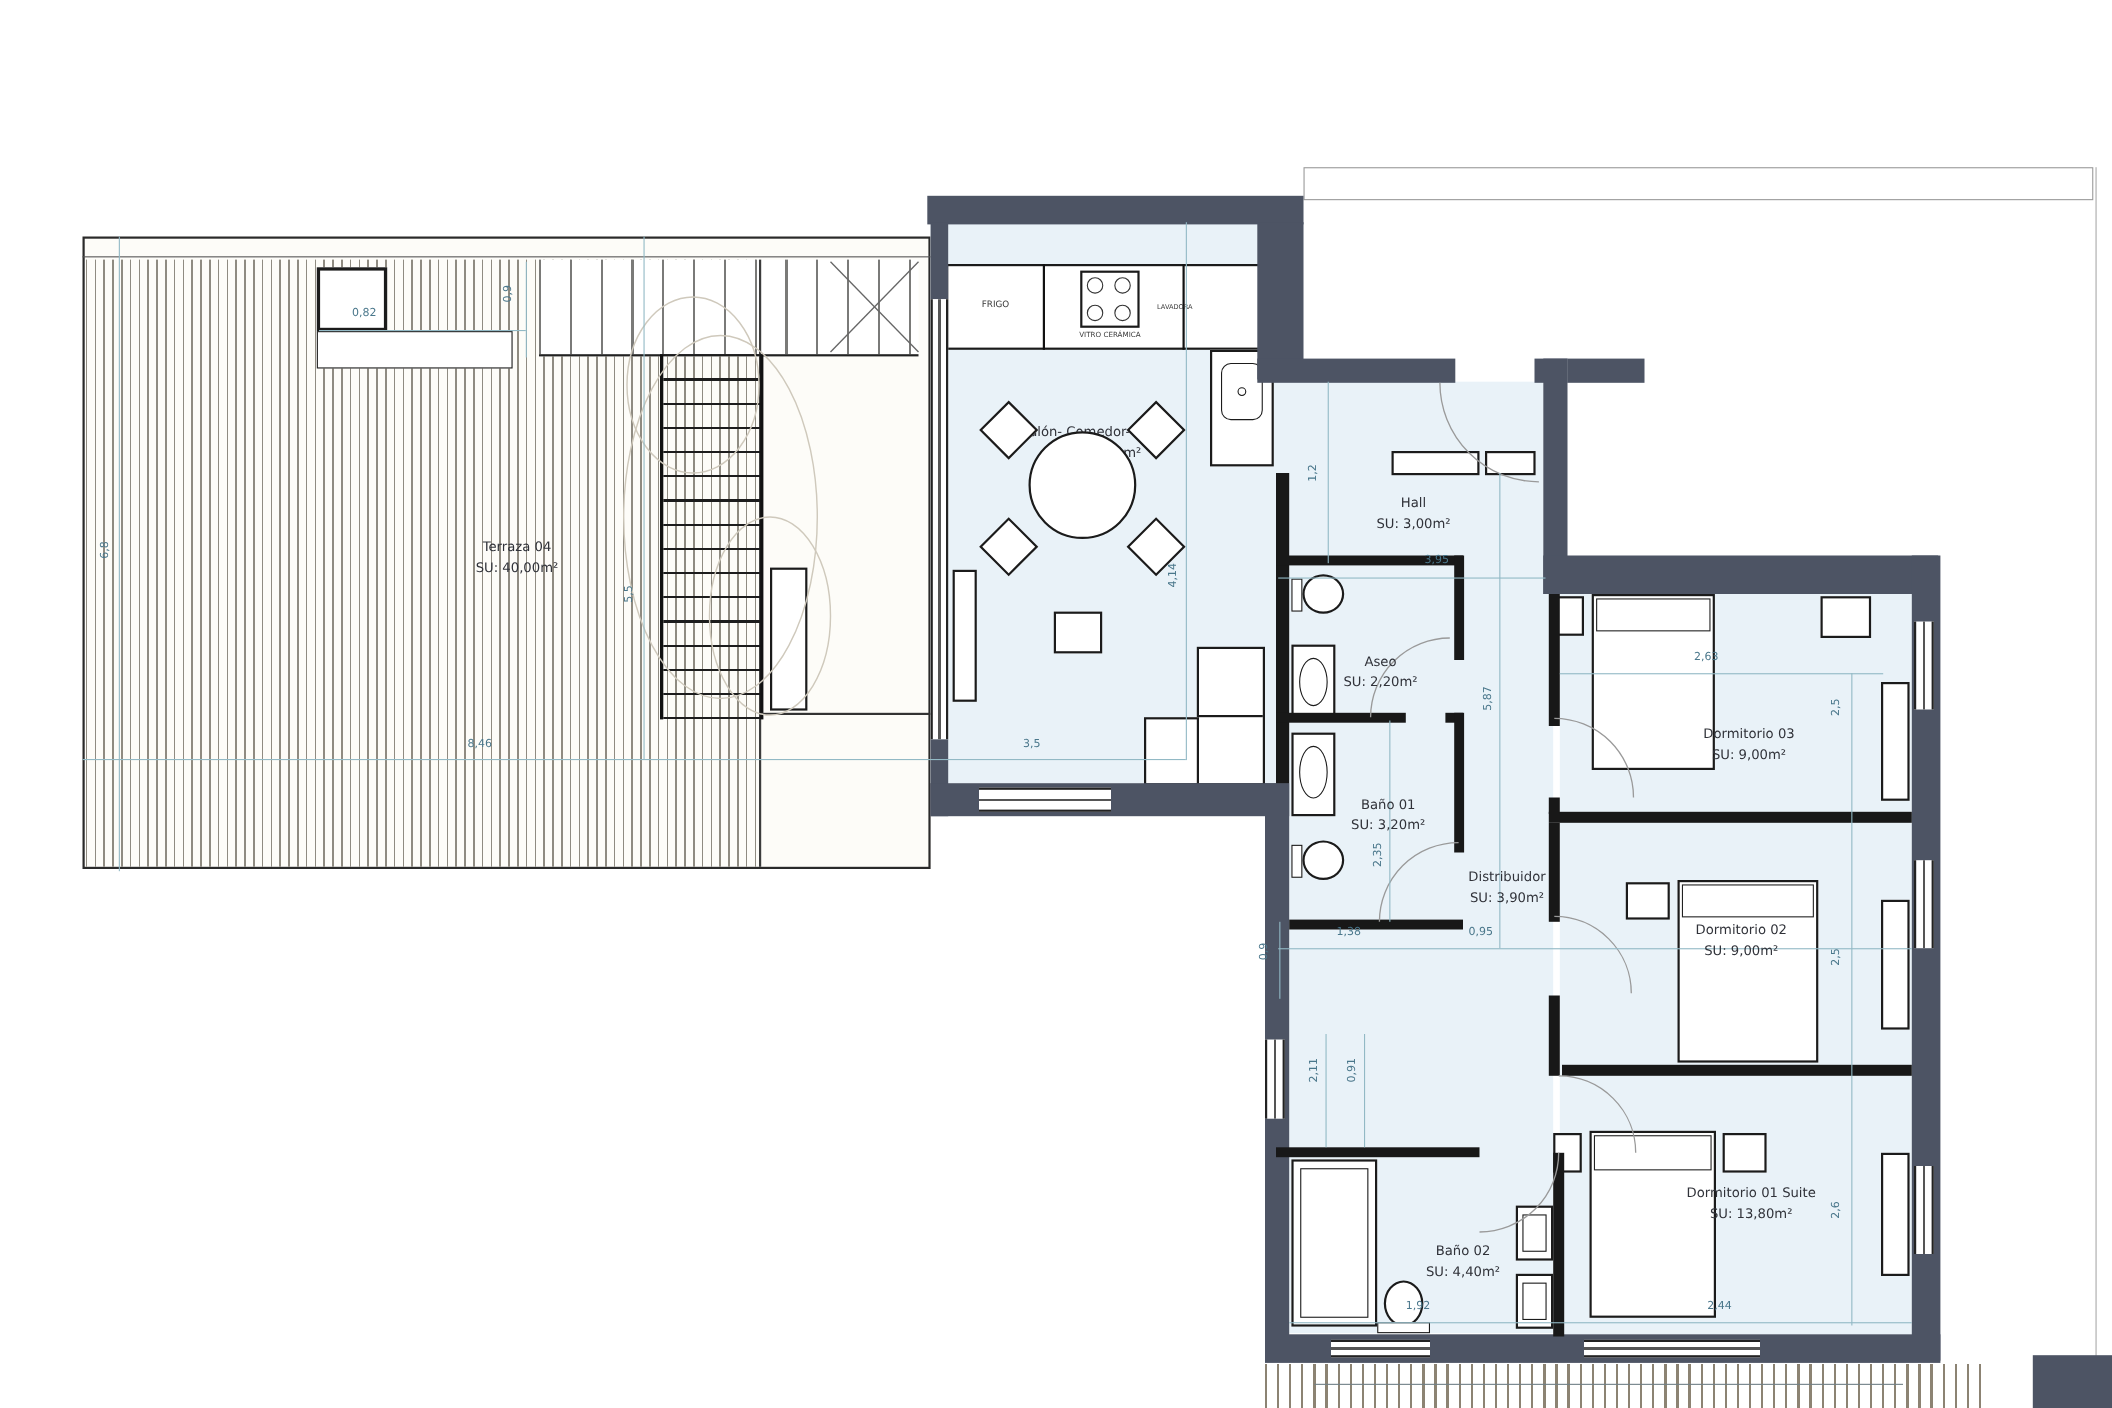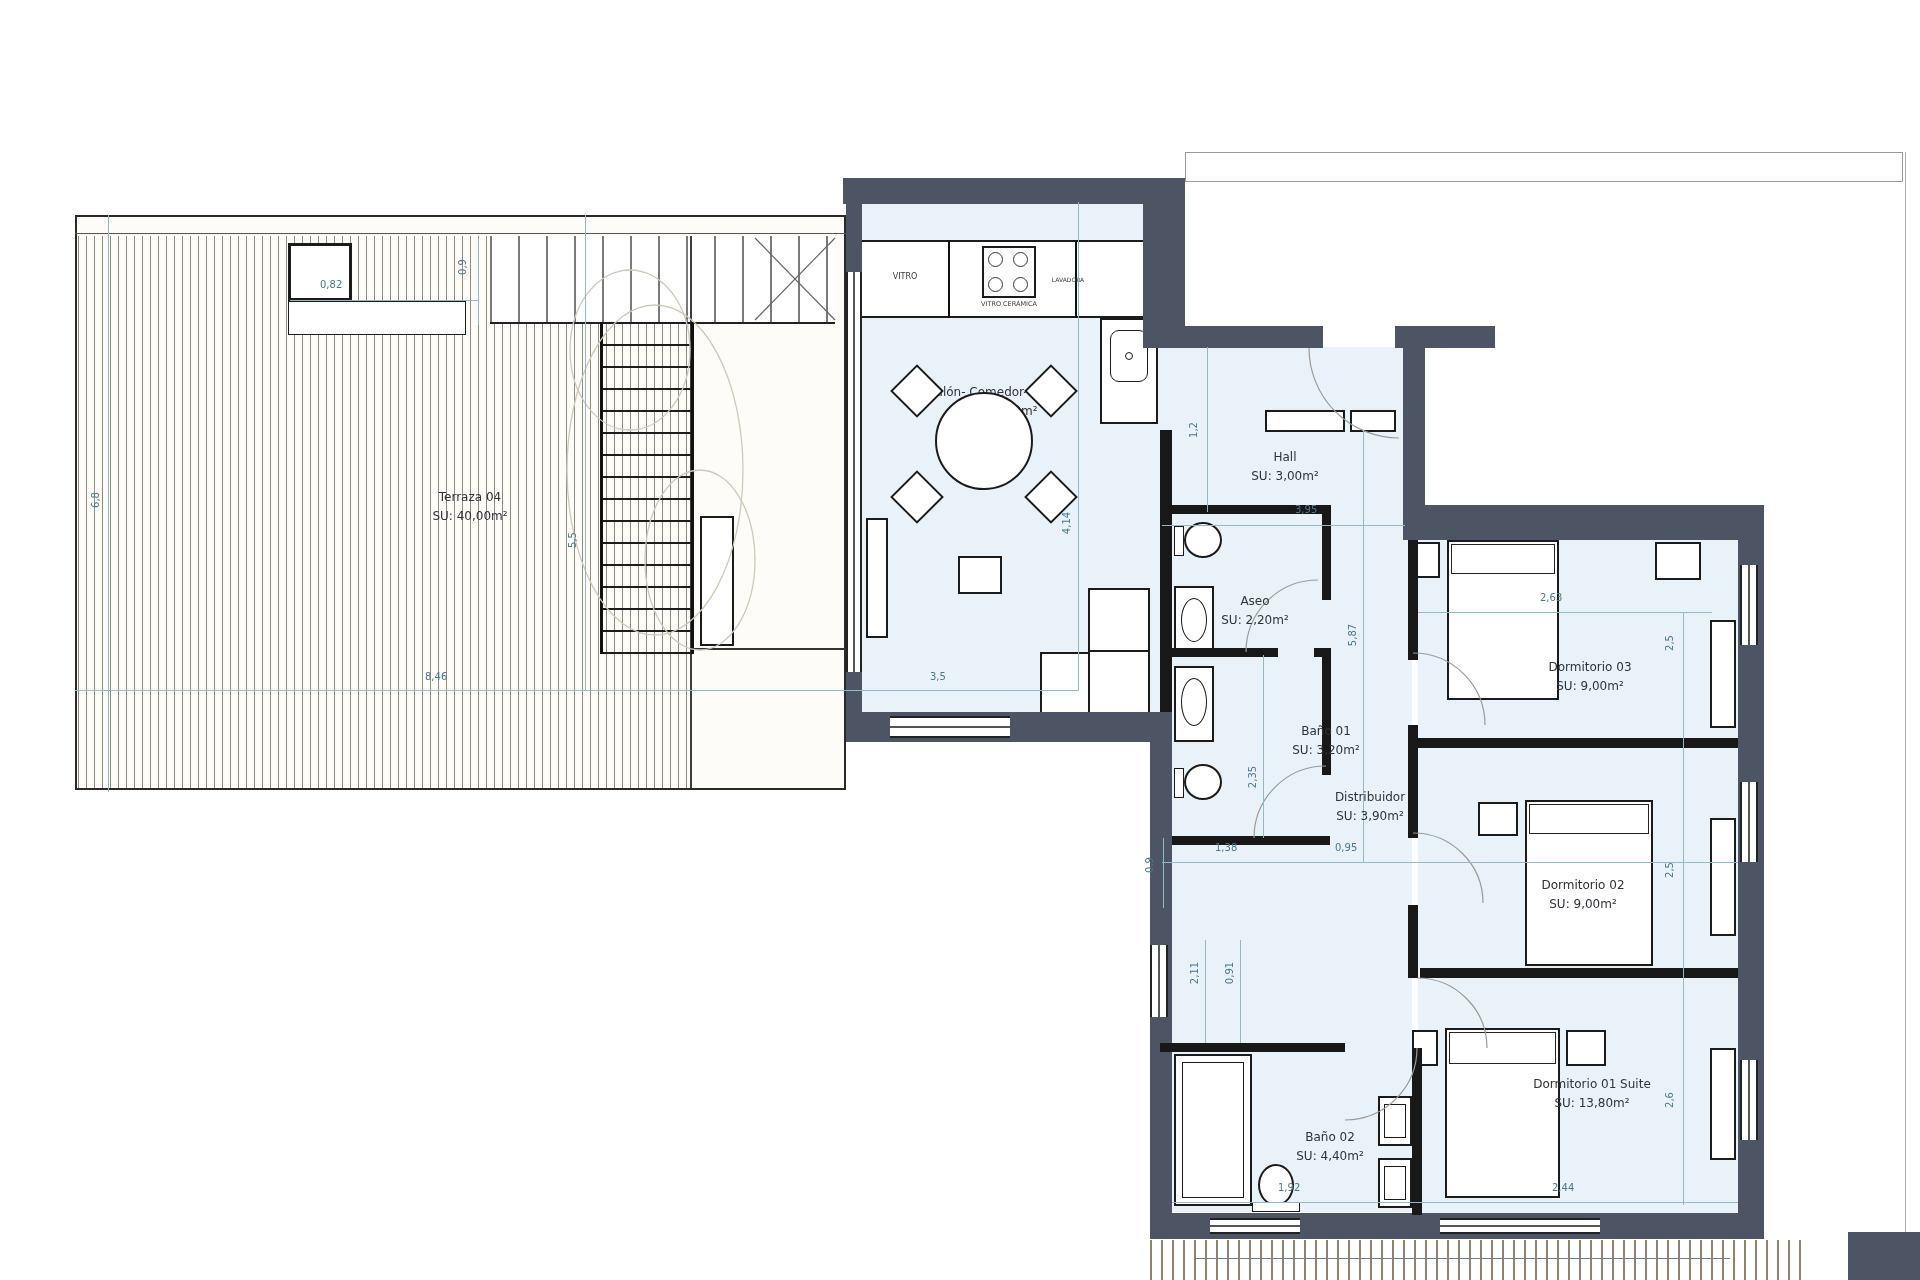--- a/index.html
+++ b/index.html
@@ -95,21 +95,21 @@
   <div class="abs" style="left:948px;top:240px;width:2px;height:78px;background:#111;z-index:4"></div>
   <div class="abs" style="left:1075px;top:240px;width:2px;height:78px;background:#111;z-index:4"></div>
   <div class="furn" style="left:982px;top:246px;width:54px;height:52px"></div>
   <div class="burner" style="left:988px;top:252px"></div>
   <div class="burner" style="left:1013px;top:252px"></div>
   <div class="burner" style="left:988px;top:277px"></div>
   <div class="burner" style="left:1013px;top:277px"></div>
   <div class="furn" style="left:1100px;top:318px;width:58px;height:106px"></div>
   <div class="furn thin" style="left:1110px;top:330px;width:38px;height:52px;border-radius:9px"></div>
   <div class="furn thin oval" style="left:1125px;top:352px;width:8px;height:8px;border-width:1px"></div>
-  <div class="klabel" style="left:864px;top:272px;width:82px;font-size:8px">VITRO</div>
+  <div class="klabel" style="left:864px;top:272px;width:82px;font-size:8px">FRIGO</div>
   <div class="klabel" style="left:978px;top:300px;width:62px;font-size:6.5px;line-height:1.3">VITRO CERÁMICA</div>
   <div class="klabel" style="left:1038px;top:276px;width:60px;font-size:6px">LAVADORA</div>
 
   <div class="furn chair" style="left:898px;top:372px;width:38px;height:38px"></div>
   <div class="furn chair" style="left:1032px;top:372px;width:38px;height:38px"></div>
   <div class="furn chair" style="left:898px;top:478px;width:38px;height:38px"></div>
   <div class="furn chair" style="left:1032px;top:478px;width:38px;height:38px"></div>
   <div class="furn oval" style="left:935px;top:392px;width:98px;height:98px;border-width:2.5px"></div>
   <div class="furn" style="left:866px;top:518px;width:22px;height:120px"></div>
   <div class="furn" style="left:958px;top:556px;width:44px;height:38px"></div>
@@ -226,33 +226,33 @@
     <div>SU: 21,10m²</div>
   </div>
   <div class="rlabel" style="left:1205px;top:448px;width:160px">
     <div>Hall</div>
     <div>SU: 3,00m²</div>
   </div>
   <div class="rlabel" style="left:1175px;top:592px;width:160px">
     <div>Aseo</div>
     <div>SU: 2,20m²</div>
   </div>
-  <div class="rlabel" style="left:1246px;top:722px;width:160px">
+  <div class="rlabel" style="left:1182px;top:722px;width:160px">
     <div>Baño 01</div>
     <div>SU: 3,20m²</div>
   </div>
   <div class="rlabel" style="left:1290px;top:788px;width:160px">
     <div>Distribuidor</div>
     <div>SU: 3,90m²</div>
   </div>
   <div class="rlabel" style="left:1510px;top:658px;width:160px">
     <div>Dormitorio 03</div>
     <div>SU: 9,00m²</div>
   </div>
-  <div class="rlabel" style="left:1503px;top:876px;width:160px">
+  <div class="rlabel" style="left:1503px;top:836px;width:160px">
     <div>Dormitorio 02</div>
     <div>SU: 9,00m²</div>
   </div>
   <div class="rlabel" style="left:1502px;top:1075px;width:180px">
     <div>Dormitorio 01 Suite</div>
     <div>SU: 13,80m²</div>
   </div>
   <div class="rlabel" style="left:1250px;top:1128px;width:160px">
     <div>Baño 02</div>
     <div>SU: 4,40m²</div>

